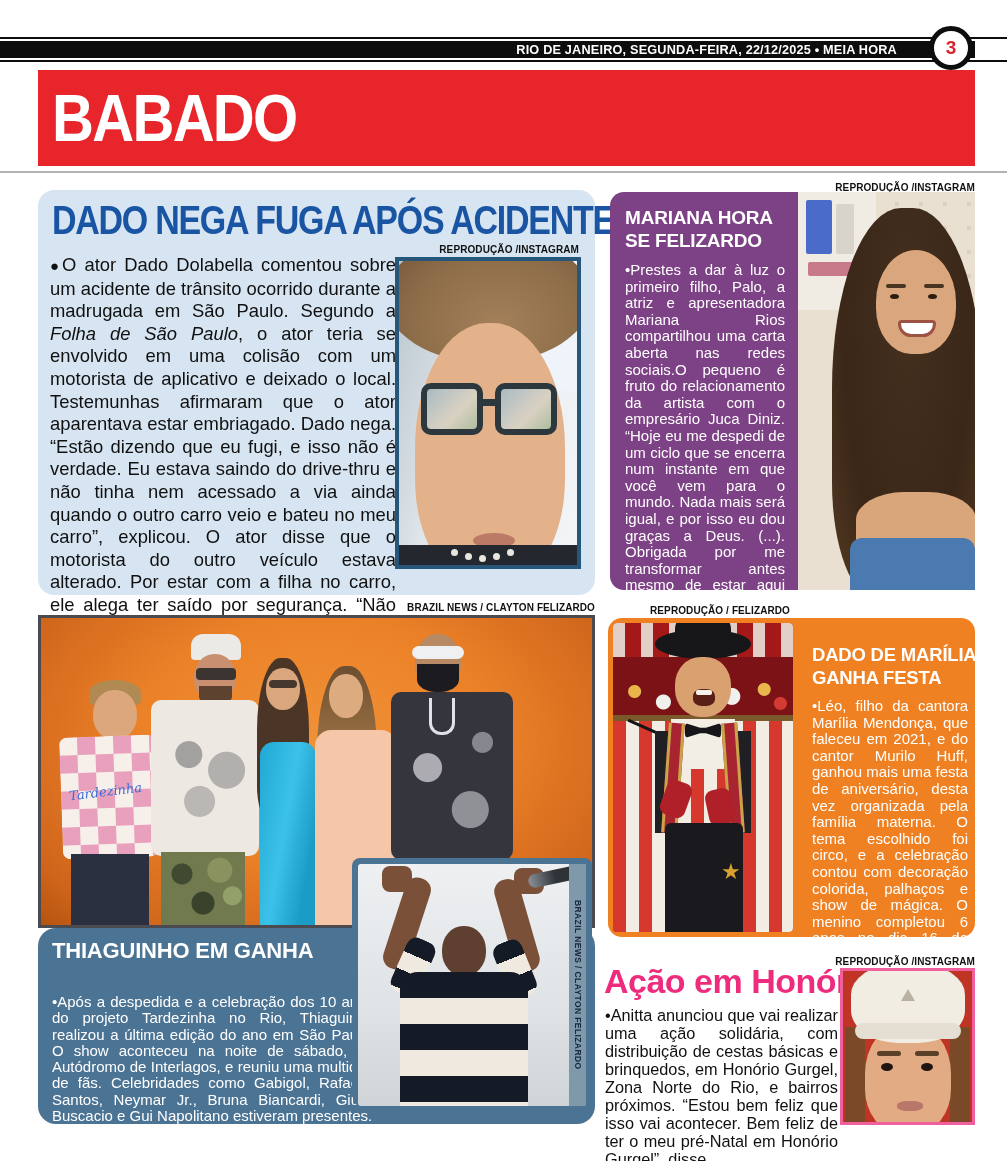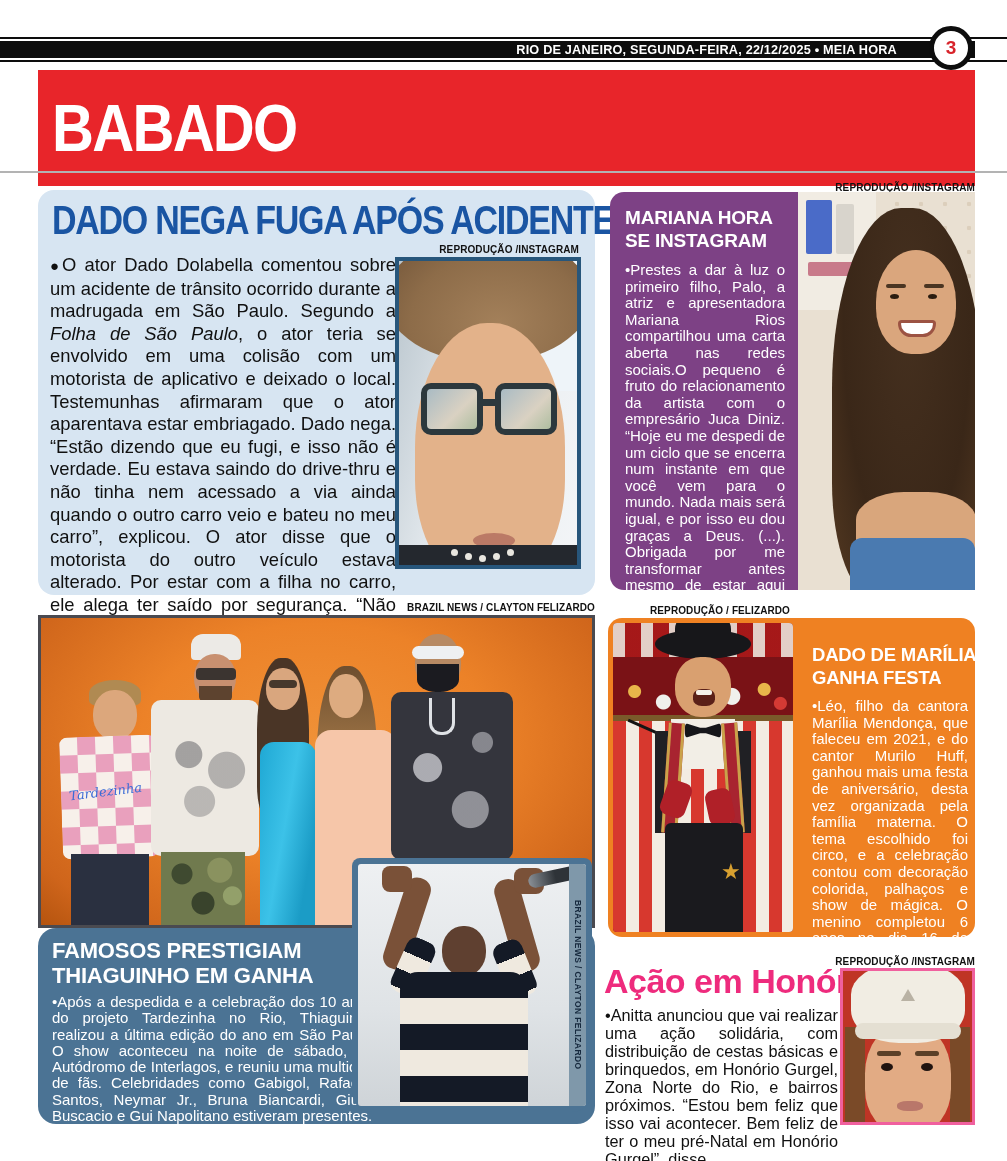--- a/index.html
+++ b/index.html
@@ -3,21 +3,21 @@
 <meta charset="utf-8">
 <style>
   html,body{margin:0;padding:0;background:#ffffff;}
   body{width:1007px;height:1161px;position:relative;font-family:"Liberation Sans","DejaVu Sans",sans-serif;overflow:hidden;}
   
   .rule-black{position:absolute;left:0;width:1007px;height:2px;background:#0d0d0d;}
   .masthead-bar{position:absolute;left:0;top:41px;width:975px;height:17px;background:#0d0d0d;display:flex;align-items:center;justify-content:flex-end;padding-right:78px;box-sizing:border-box;}
   .masthead-text{color:#fff;font-size:13.5px;font-weight:700;letter-spacing:.2px;transform:scaleX(.94);transform-origin:right center;white-space:nowrap;}
   .masthead-text b{font-weight:900;}
   .page-badge{position:absolute;left:929px;top:26px;width:34px;height:34px;background:#fff;border:5px solid #0d0d0d;border-radius:50%;display:flex;align-items:center;justify-content:center;color:#d8232a;font-size:19px;font-weight:900;z-index:5;}
-  .section-banner{position:absolute;left:38px;top:70px;width:937px;height:116px;background:#e8252a;display:flex;align-items:center;}
+  .section-banner{position:absolute;left:38px;top:70px;width:937px;height:96px;background:#e8252a;display:flex;align-items:center;}
   .section-title{color:#fff;font-size:66px;font-weight:900;letter-spacing:-2px;padding-left:16px;transform:scaleX(.88);transform-origin:left center;white-space:nowrap;}
   .rule-gray{position:absolute;left:0;top:171px;width:1007px;height:2px;background:#b3b3b3;}
   
   .credit{font-size:10px;font-weight:700;color:#111;letter-spacing:.1px;text-align:right;white-space:nowrap;}
   .body-text{text-align:justify;color:#101010;}
   .body-white{text-align:justify;color:#fff;}
   
   .dado-box{position:absolute;left:38px;top:190px;width:557px;height:405px;background:#d7e5f2;border-radius:16px;}
   .dado-headline{position:absolute;left:52px;top:198px;color:#1a55a3;font-size:40px;font-weight:900;letter-spacing:-1.5px;transform:scaleX(.85);transform-origin:left top;white-space:nowrap;}
   .dado-credit{position:absolute;left:395px;top:244px;width:184px;}
@@ -173,21 +173,21 @@
   <div class="dd-bead" style="left:66px;top:292px"></div>
   <div class="dd-bead" style="left:80px;top:294px"></div>
   <div class="dd-bead" style="left:94px;top:292px"></div>
   <div class="dd-bead" style="left:108px"></div>
 </div>
 
 <div class="credit mar-credit">REPRODUÇÃO /INSTAGRAM</div>
 <div class="mar-box">
   <div class="mar-title">
     <div>MARIANA HORA</div>
-    <div>SE INSTAGRAM</div>
+    <div>SE FELIZARDO</div>
   </div>
   <div class="mar-body body-white">•Prestes a dar à luz o primeiro filho, Palo, a atriz e apresentadora Mariana Rios compartilhou uma carta aberta nas redes sociais.O pequeno é fruto do relacionamento da artista com o empresário Juca Diniz. “Hoje eu me despedi de um ciclo que se encerra num instante em que você vem para o mundo. Nada mais será igual, e por isso eu dou graças a Deus. (...). Obrigada por me transformar antes mesmo de estar aqui no meu corpo. Venha do jeitinho que você e que Deus quiserem. Eu estou aqui te esperando”, finaliza a mensagem.</div>
 </div>
 <div class="mar-photo">
   <div class="mr-dots"></div>
   <div class="mr-shelf"></div>
   <div class="mr-book" style="left:8px;top:8px;width:26px;height:54px;background:#4a6bc8"></div>
   <div class="mr-book" style="left:38px;top:12px;width:18px;height:50px;background:#d8d4cc"></div>
   <div class="mr-book" style="left:10px;top:70px;width:52px;height:14px;background:#c87a8a"></div>
   <div class="mr-hair"></div>
@@ -223,21 +223,20 @@
   <div class="g-head g-raf-head"></div>
   <div class="g-raf-dress"></div>
   <div class="g-head g-gab-head"></div>
   <div class="g-gab-glasses"></div>
   <div class="g-gab-beard"></div>
   <div class="g-gab-shirt"></div>
   <div class="g-gab-chain"></div>
 </div>
 <div class="fam-box"></div>
 <div class="fam-title">
-  <div>FAMOSOS PRESTIGIAM</div>
   <div>THIAGUINHO EM GANHA</div>
 </div>
 <div class="fam-body body-white">•Após a despedida e a celebração dos 10 anos do projeto Tardezinha no Rio, Thiaguinho realizou a última edição do ano em São Paulo. O show aconteceu na noite de sábado, no Autódromo de Interlagos, e reuniu uma multidão de fãs. Celebridades como Gabigol, Rafaella Santos, Neymar Jr., Bruna Biancardi, Giulia Buscacio e Gui Napolitano estiveram presentes.</div>
 
 <div class="inset">
   <div class="inset-photo">
     <div class="th-arm l"></div>
     <div class="th-arm r"></div>
     <div class="th-hand l"></div>
     <div class="th-hand r"></div>

